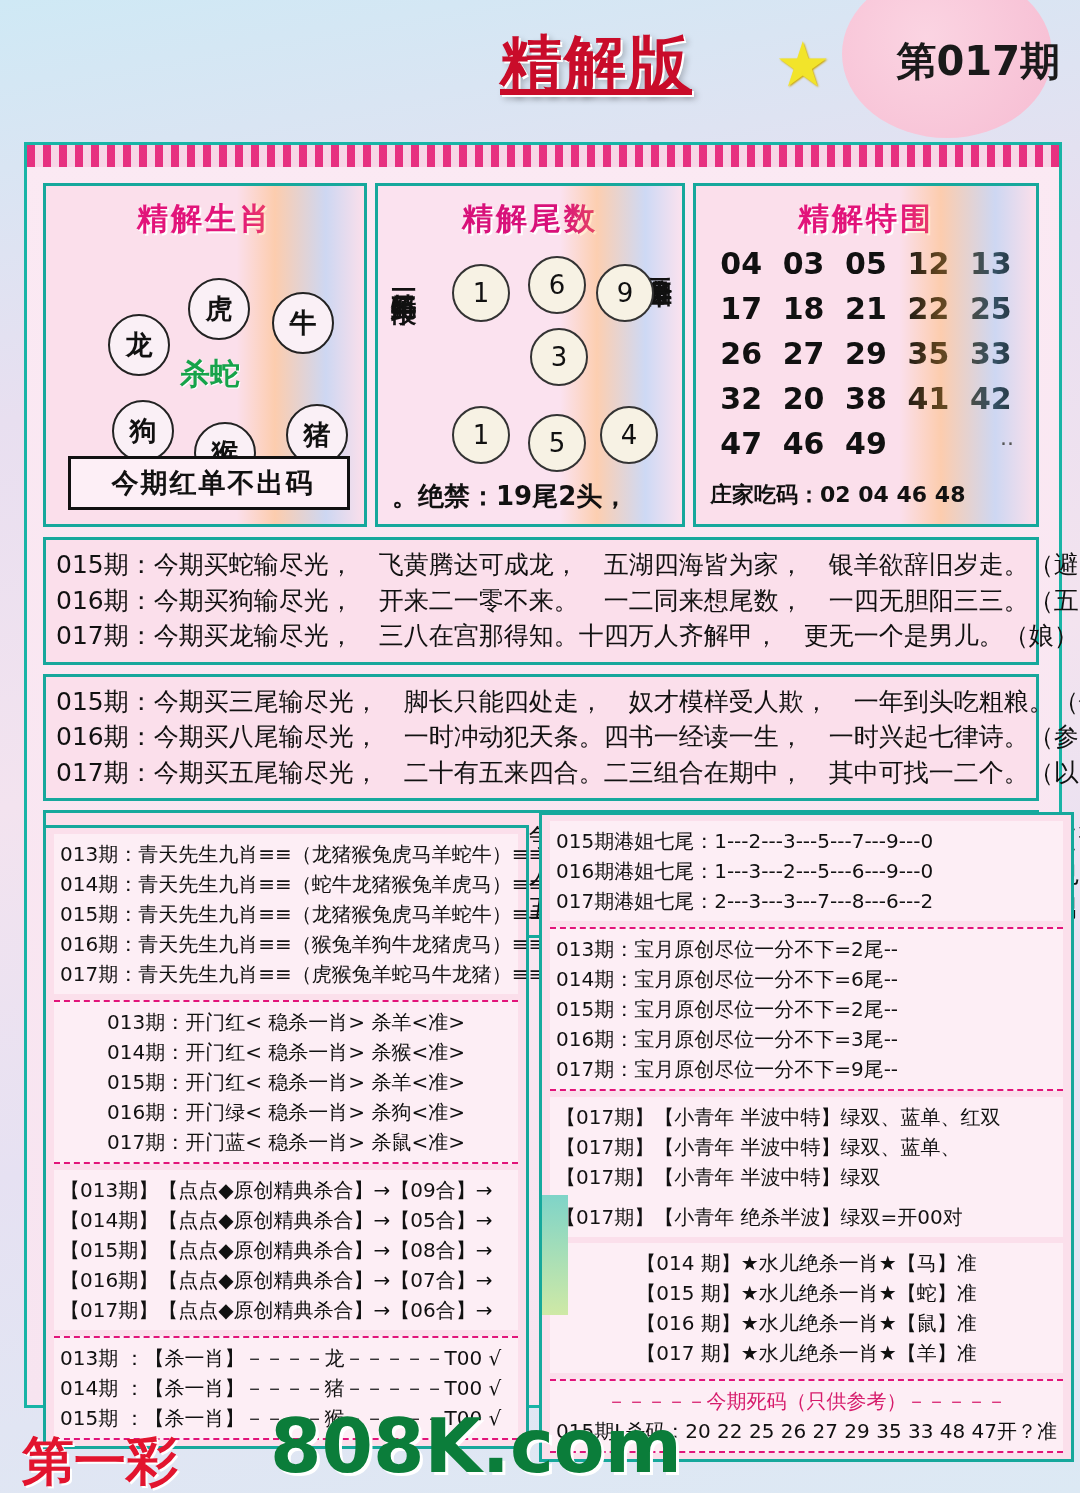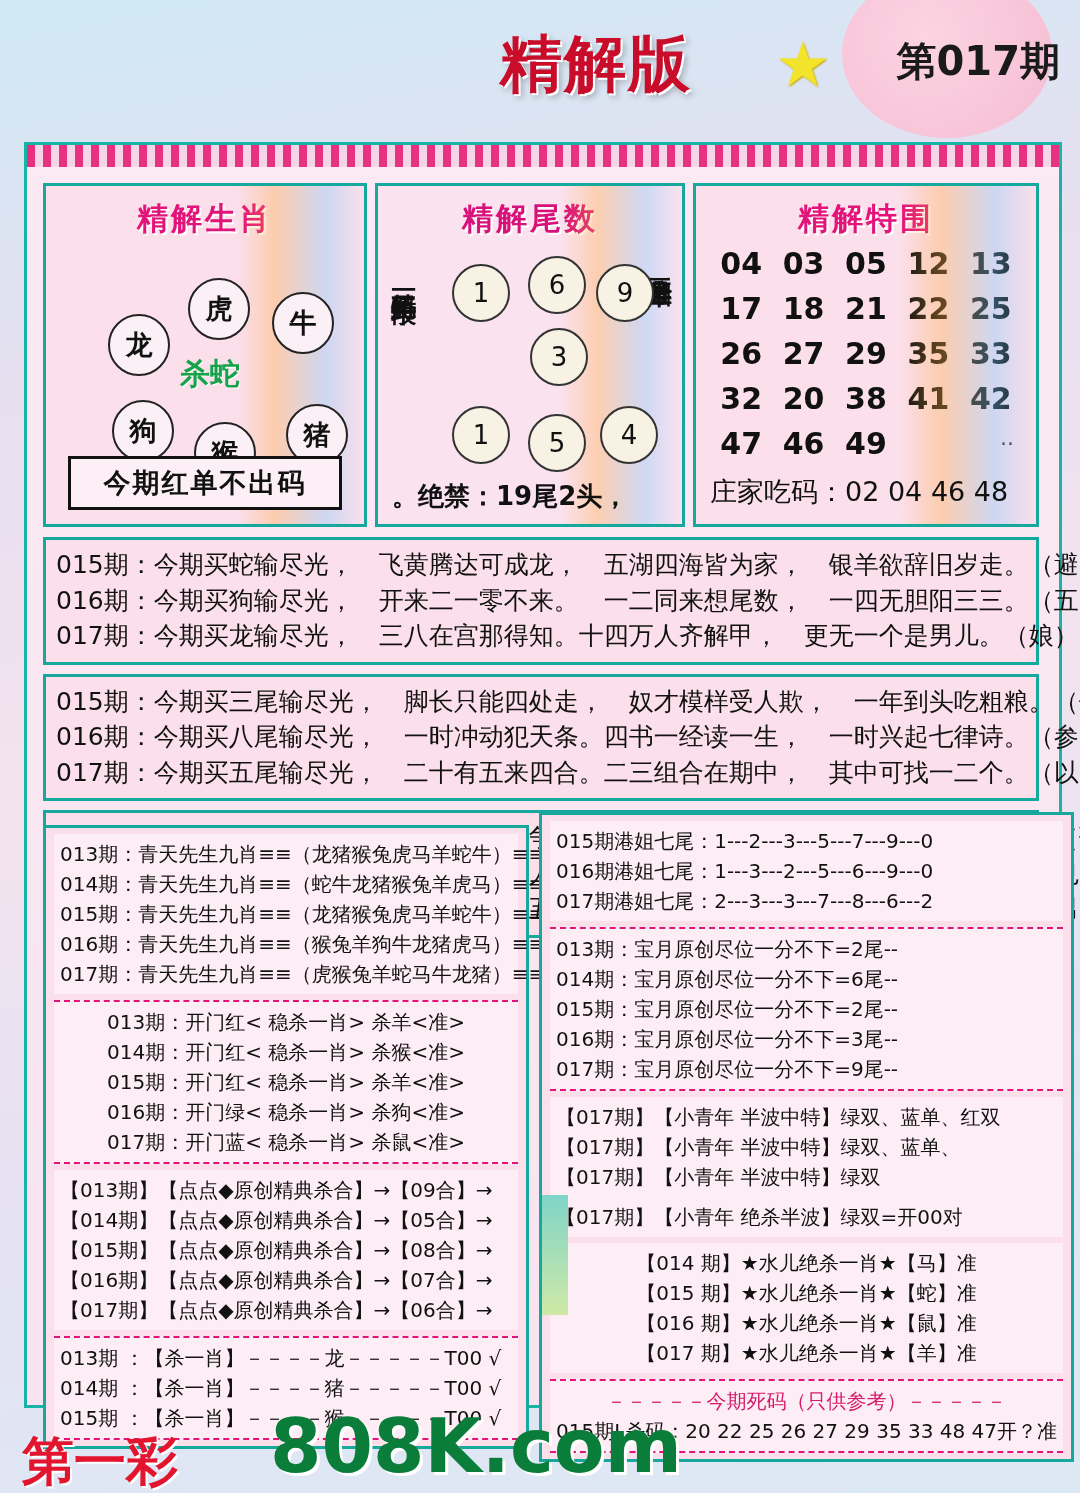--- a/index.html
+++ b/index.html
@@ -6,21 +6,21 @@
   body{
     width:1080px;height:1493px;position:relative;overflow:hidden;
     font-family:"DejaVu Sans","Liberation Sans",sans-serif;
     background:linear-gradient(170deg,#cfe9f5 0%,#e8dff0 25%,#f3e3ef 48%,#e6e1f2 70%,#dce9f4 100%);
   }
   
   .header{position:absolute;left:0;top:0;width:1080px;height:140px;}
   .hdr-circle{position:absolute;right:28px;top:-30px;width:210px;height:168px;border-radius:50%;
     background:radial-gradient(circle at 40% 40%,#fbd4e2,#f6bcd2);}
   .hdr-title{position:absolute;left:500px;top:22px;font-size:62px;font-weight:bold;letter-spacing:2px;
-    color:#c90c2a;text-shadow:2px 2px 0 #fff,4px 4px 6px rgba(0,0,0,.25);font-family:"DejaVu Sans",sans-serif;}
+    color:#c90c2a;text-shadow:2px 2px 0 #fff,4px 4px 6px rgba(0,0,0,.25);font-family:"DejaVu Sans",sans-serif;text-decoration:underline;}
   .hdr-star{position:absolute;left:775px;top:28px;font-size:62px;color:#f2e42a;text-shadow:1px 1px 2px #c9a300;}
   .hdr-issue{position:absolute;right:20px;top:34px;font-size:40px;font-weight:bold;color:#1a1a1a;}
   .hdr-focus{position:absolute;left:310px;top:105px;font-size:27px;font-weight:bold;color:#111;}
 
   
   .frame{position:absolute;left:24px;top:142px;width:1032px;height:1260px;
     border:3px solid #18b4a6;background:linear-gradient(180deg,#fbe9f3,#f7e4f0);}
   .scallop{position:absolute;left:0;top:0;width:100%;height:22px;
     background:repeating-linear-gradient(90deg,#e3106c 0 8px,#f6d2e4 8px 16px);
     opacity:.85;}
@@ -39,34 +39,34 @@
     text-shadow:2px 2px 0 #fff;padding-top:12px;letter-spacing:3px;}
   .box-title.alt{color:#d8117a;}
 
   .zodiac{position:relative;height:200px;margin-top:4px;}
   .zbubble{position:absolute;width:58px;height:58px;border-radius:50%;
     border:2px solid #222;background:#faf0f6;display:flex;align-items:center;justify-content:center;
     font-size:27px;font-weight:bold;color:#111;}
   .kill{position:absolute;font-size:30px;font-weight:bold;color:#16a34a;text-shadow:1px 1px 0 #fff;}
   .noteline{position:absolute;left:22px;bottom:14px;width:268px;height:48px;border:3px solid #111;
     background:#fdeff6;display:flex;align-items:center;justify-content:center;
-    font-size:27px;font-weight:bold;color:#111;letter-spacing:2px;}
+    font-size:27px;font-weight:bold;color:#111;letter-spacing:2px;padding-left:8px;}
 
   
   .tailarea{position:relative;height:250px;}
   .tcircle{position:absolute;width:54px;height:54px;border-radius:50%;border:2px solid #333;
     background:#f7f2e4;display:flex;align-items:center;justify-content:center;font-size:26px;color:#111;}
   .vtext{position:absolute;writing-mode:vertical-rl;text-orientation:upright;font-size:25px;
     font-weight:bold;color:#111;line-height:1.05;letter-spacing:1px;}
   .banline{position:absolute;left:14px;bottom:10px;font-size:26px;font-weight:bold;color:#111;}
 
   
   .numgrid{padding:6px 14px 0 14px;display:grid;grid-template-columns:repeat(5,1fr);
     row-gap:10px;font-size:30px;font-weight:bold;color:#111;text-align:center;}
-  .eatline{position:absolute;left:14px;bottom:14px;font-size:27px;font-weight:normal;color:#111;}
+  .eatline{position:absolute;left:14px;bottom:14px;font-size:22px;font-weight:bold;color:#111;}
   .dots{position:absolute;right:22px;bottom:74px;font-size:22px;color:#555;}
 
   
   .verses{position:absolute;left:10px;top:366px;width:996px;}
   .vblock{border:3px solid #16a89c;background:#fbdfeb;margin-bottom:9px;padding:7px 10px 8px 10px;}
   .vrow{font-size:25px;color:#111;line-height:1.42;white-space:nowrap;}
 
   
   .cols{position:absolute;left:10px;top:716px;width:996px;height:500px;display:flex;gap:10px;align-items:center;}
   .col{border:3px solid #16a89c;background:#fbdfeb;position:relative;}

